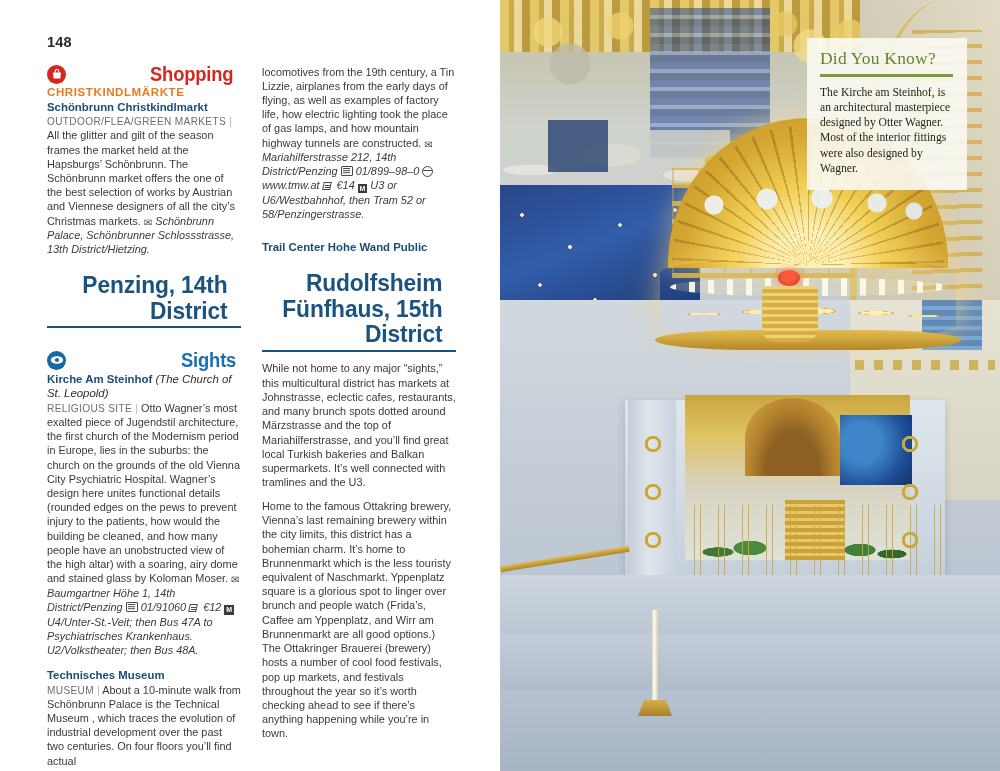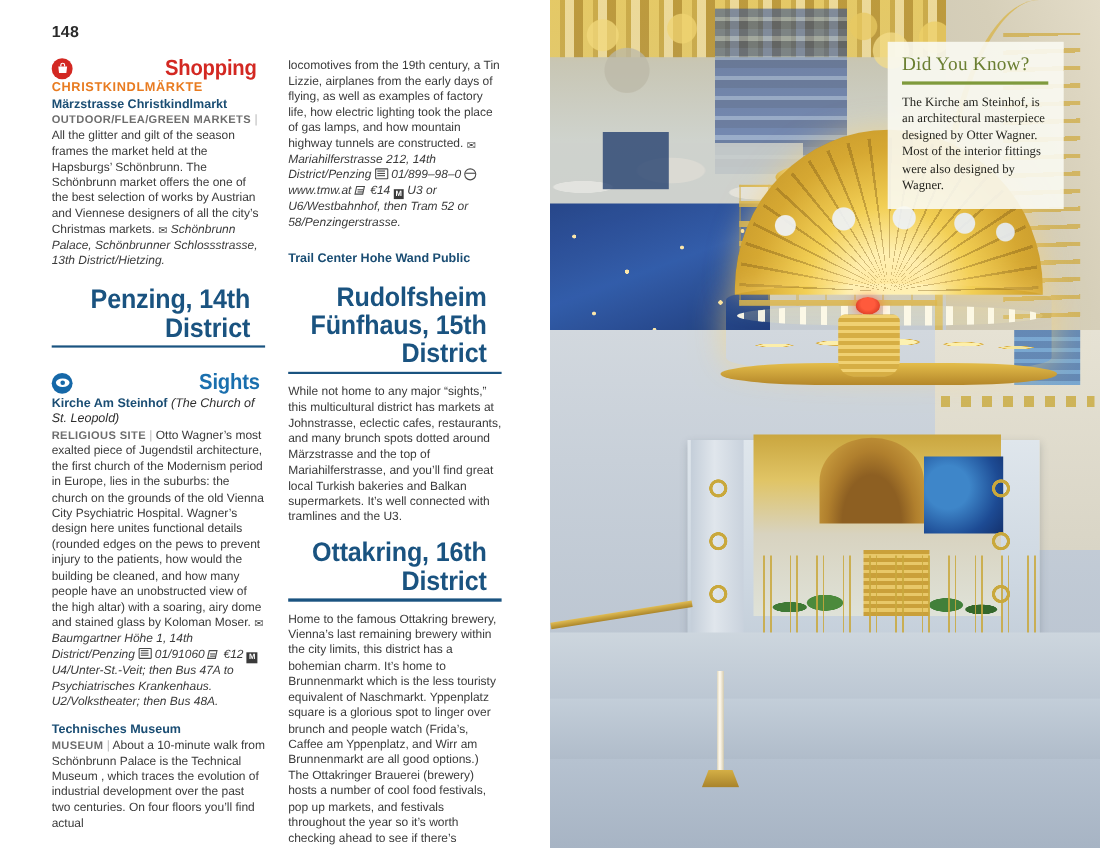--- a/index.html
+++ b/index.html
@@ -10,21 +10,21 @@
     width: 1000px; height: 771px;
     font-family: "Liberation Sans", sans-serif;
     overflow: hidden;
     position: relative;
   }
   .page { position: relative; width: 1000px; height: 771px; }
 
   
   .text-area {
     position: absolute;
-    left: 0; top: 4px;
+    left: 0; top: 16px;
     width: 500px; height: 561px;
     background: #ffffff;
   }
   .folio {
     position: absolute;
     left: 47px; top: 18px;
     font-size: 14.5px;
     font-weight: bold;
     color: #2a2a2a;
     letter-spacing: .2px;
@@ -100,21 +100,21 @@
   .body-txt {
     font-size: 10.9px;
     line-height: 1.305;
     color: #3a3a3a;
     margin: 0.5px 0 0 0;
     text-align: left;
     font-family: "Liberation Sans", sans-serif;
   }
   .tag {
     font-size: 10.1px;
-    font-weight: bold;
+    font-weight: normal;
     color: #6d6d6d;
     letter-spacing: .35px;
     font-family: "Liberation Sans", sans-serif;
     text-align: center;
   }
   .bar { color: #b9b9b9; }
   .info { font-style: italic; color: #3a3a3a; }
 
   
   .g {
@@ -536,21 +536,21 @@
             <svg width="12" height="12" viewBox="0 0 12 12">
                 <path d="M2 4.4h8l-.7 6H2.7z" fill="#fff"></path>
                 <path d="M4.3 4.4V3.2a1.7 1.7 0 013.4 0v1.2" stroke="#fff" stroke-width="1.1" fill="none"></path>
               </svg>
           </span>
           <span class="lbl">Shopping</span>
         </div>
 
         <div class="subcat">CHRISTKINDLMÄRKTE</div>
 
-        <div class="listing-name">Märzstrasse Christkindlmarkt</div>
+        <div class="listing-name">Schönbrunn Christkindlmarkt</div>
         <p class="body-txt"><span class="tag">OUTDOOR/FLEA/GREEN MARKETS</span> <span class="bar">|</span> <span>All the glitter and gilt of the season frames the market held at the Hapsburgs’ Schönbrunn. The Schönbrunn market offers the one of the best selection of works by Austrian and Viennese designers of all the city’s Christmas markets.</span> <i class="g g-mail">✉</i> <span class="info">Schönbrunn Palace, Schönbrunner Schlossstrasse, 13th District/Hietzing.</span></p>
 
         <div class="district">
           <div class="dh">Penzing, 14th District</div>
           <div class="rule"></div>
         </div>
         <div class="gap-sm"></div>
 
         <div class="gap-md"></div>
         <div class="cat-head cat-sights">
@@ -580,24 +580,20 @@
 
         <div class="listing-name">Trail Center Hohe Wand Public</div>
 
         <div class="district">
           <div class="dh">Rudolfsheim Fünfhaus, 15th District</div>
           <div class="rule"></div>
         </div>
         <div class="gap-sm"></div>
         <p class="body-txt">While not home to any major “sights,” this multicultural district has markets at Johnstrasse, eclectic cafes, restaurants, and many brunch spots dotted around Märzstrasse and the top of Mariahilferstrasse, and you’ll find great local Turkish bakeries and Balkan supermarkets. It’s well connected with tramlines and the U3.</p>
 
-        <div class="district tight">
-          <div class="dh">Ottakring, 16th District</div>
-          <div class="rule"></div>
-        </div>
         <div class="gap-sm"></div>
         <p class="body-txt">Home to the famous Ottakring brewery, Vienna’s last remaining brewery within the city limits, this district has a bohemian charm. It’s home to Brunnenmarkt which is the less touristy equivalent of Naschmarkt. Yppenplatz square is a glorious spot to linger over brunch and people watch (Frida’s, Caffee am Yppenplatz, and Wirr am Brunnenmarkt are all good options.) The Ottakringer Brauerei (brewery) hosts a number of cool food festivals, pop up markets, and festivals throughout the year so it’s worth checking ahead to see if there’s anything happening while you’re in town.</p>
 
       </div>
 
     </div>
   </div>
 
   <div class="photo">
     <div class="ph-layer mosaic-wall"></div>

